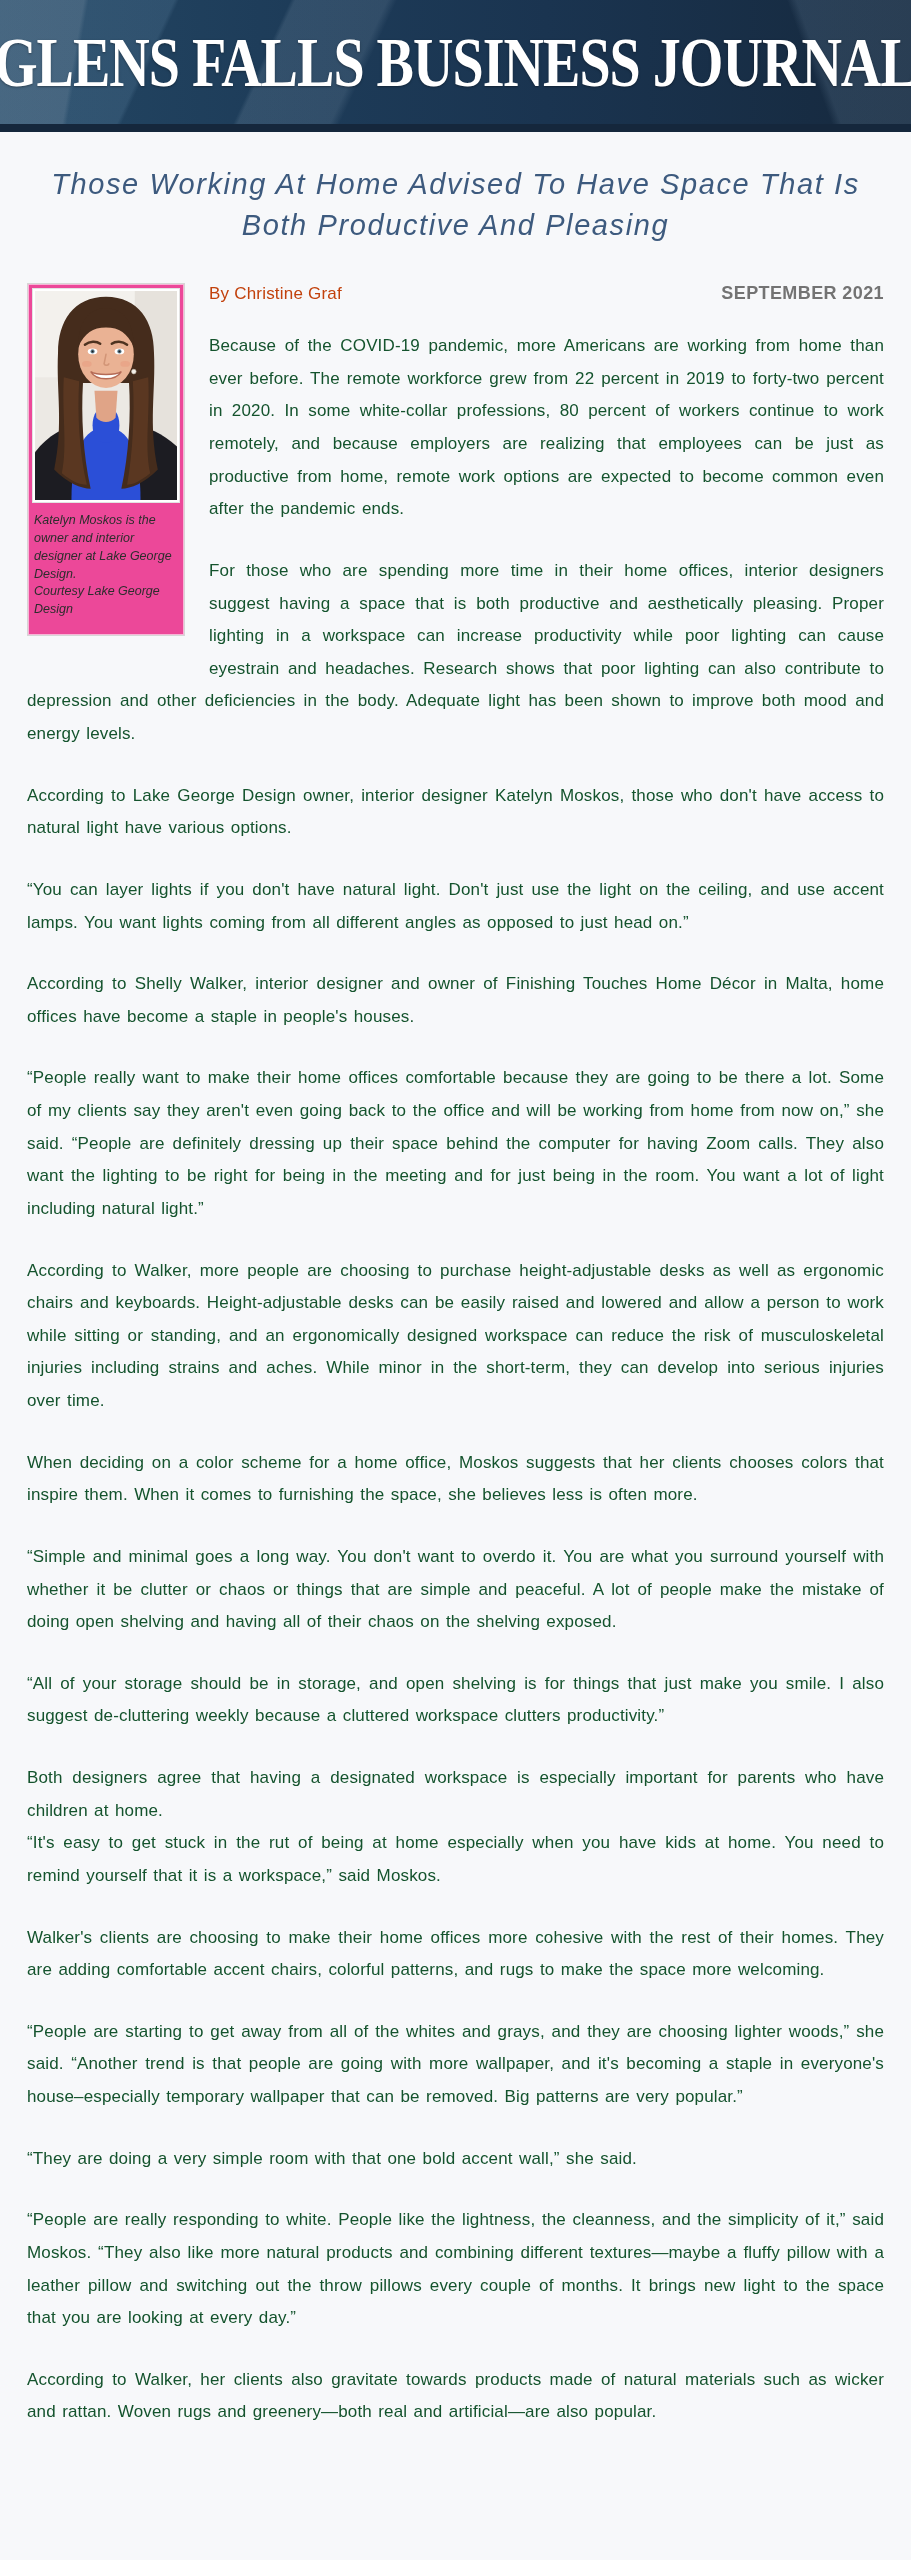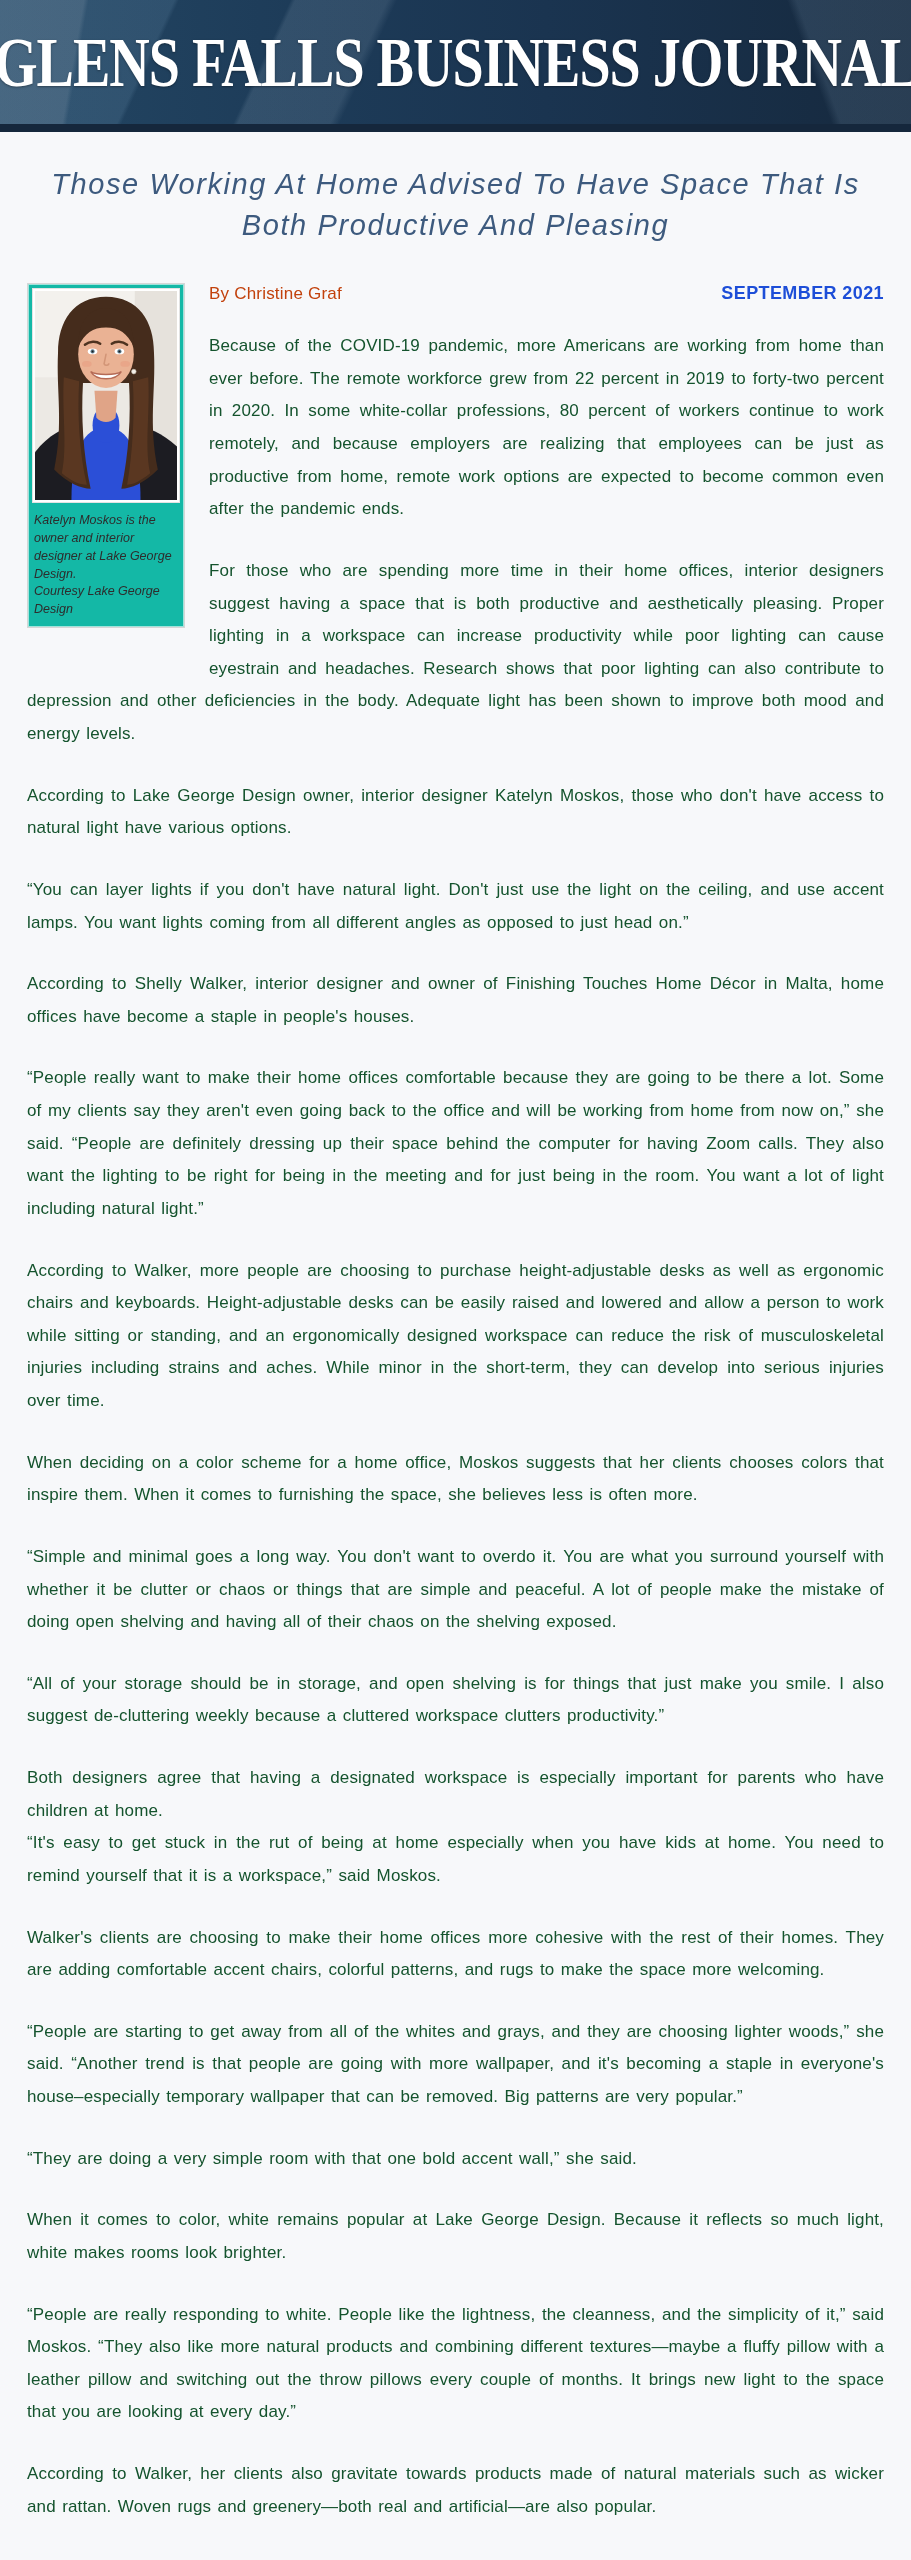--- a/index.html
+++ b/index.html
@@ -44,22 +44,22 @@
     line-height:1.4;
     margin:6px auto 34px auto;
     max-width:820px;
     font-style:italic;
   }
 
   .photo-box {
     float:left;
     width:158px;
     border:1px solid #d6d6d6;
-    background:#14b8a6;
-    padding:4px 4px 8px 4px;
+    background:#ec4899;
+    padding:4px 4px 16px 4px;
     margin:4px 24px 26px 0;
     box-shadow:0 0 0 1px rgba(255,255,255,0.6) inset;
   }
   .photo-frame { background:#ffffff; padding:2px; border:1px solid #e3e3e3; }
   .photo-frame svg { display:block; width:100%; height:auto; }
   .photo-caption {
     font-style:italic;
     font-size:12.5px;
     line-height:1.42;
     color:#2d2d2d;
@@ -75,21 +75,21 @@
   }
 
   .byline-row {
     display:flex;
     justify-content:space-between;
     align-items:baseline;
     padding-top:4px;
     margin-bottom:26px;
   }
   .byline { font-size:17px; color:#c2410c; letter-spacing:0.2px; }
-  .issue-date { font-size:18px; font-weight:bold; color:#1d4ed8; letter-spacing:0.4px; }
+  .issue-date { font-size:18px; font-weight:bold; color:#737373; letter-spacing:0.4px; }
 
   .body-copy { font-size:17px; }
   .article-paragraph {
     text-align:justify;
     white-space:pre-line;
     line-height:1.92;
     letter-spacing:0.15px;
     word-spacing:1.5px;
     color:#14532d;
     margin-bottom:29px;
@@ -187,21 +187,20 @@
         <p class="article-paragraph">Both designers agree that having a designated workspace is especially important for parents who have children at home.
 “It's easy to get stuck in the rut of being at home especially when you have kids at home. You need to remind yourself that it is a workspace,” said Moskos.</p>
 
         <p class="article-paragraph">Walker's clients are choosing to make their home offices more cohesive with the rest of their homes. They are adding comfortable accent chairs, colorful patterns, and rugs to make the space more welcoming.</p>
 
         <p class="article-paragraph">“People are starting to get away from all of the whites and grays, and they are choosing lighter woods,” she said. “Another trend is that people are going with more wallpaper, and it's becoming a staple in everyone's house–especially temporary wallpaper that can be removed. Big patterns are very popular.”</p>
 
 
         <p class="article-paragraph">“They are doing a very simple room with that one bold accent wall,” she said.</p>
 
-        <p class="article-paragraph">When it comes to color, white remains popular at Lake George Design. Because it reflects so much light, white makes rooms look brighter.</p>
 
         <p class="article-paragraph">“People are really responding to white. People like the lightness, the cleanness, and the simplicity of it,” said Moskos. “They also like more natural products and combining different textures—maybe a fluffy pillow with a leather pillow and switching out the throw pillows every couple of months. It brings new light to the space that you are looking at every day.”</p>
 
         <p class="article-paragraph">According to Walker, her clients also gravitate towards products made of natural materials such as wicker and rattan. Woven rugs and greenery—both real and artificial—are also popular.</p>
 
       </div>
 
   </main>
 </div>
 

